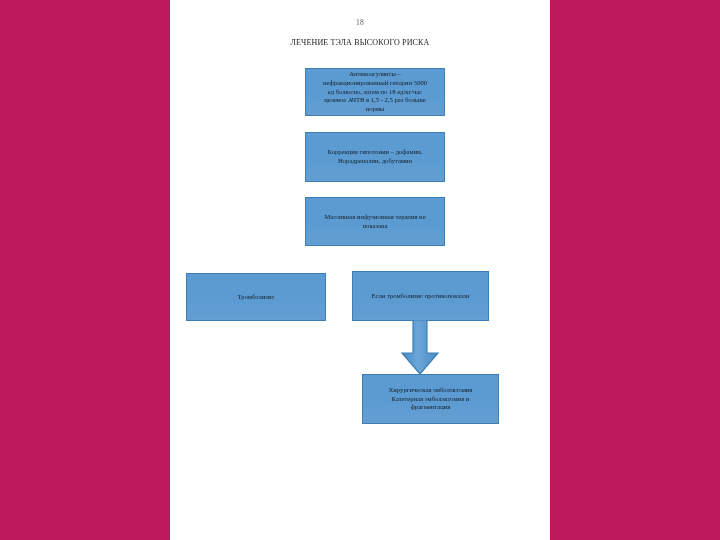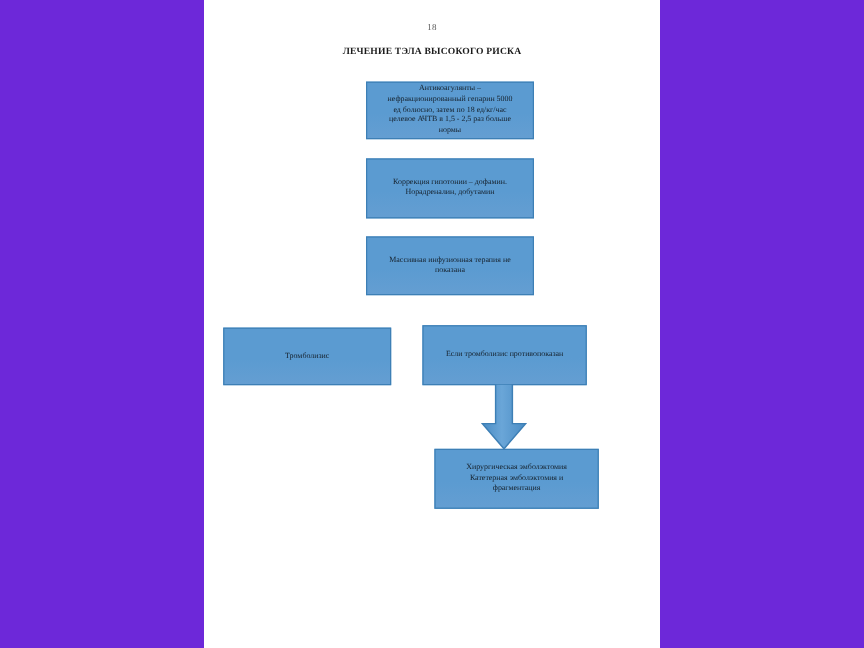--- a/index.html
+++ b/index.html
@@ -4,21 +4,21 @@
 <style>
   html, body {
     margin: 0;
     padding: 0;
     background: #000000;
   }
   #screen {
     position: relative;
     width: 720px;
     height: 540px;
-    background: #6d28d9;
+    background: #be185d;
     overflow: hidden;
     font-family: "Liberation Serif", serif;
   }
   
   #page {
     position: absolute;
     left: 170px;
     top: 0px;
     width: 380px;
     height: 540px;
@@ -34,21 +34,21 @@
     color: #595959;
     letter-spacing: 0.3px;
   }
   .slide-title {
     position: absolute;
     left: 0;
     top: 38px;
     width: 380px;
     text-align: center;
     font-size: 8px;
-    font-weight: bold;
+    font-weight: normal;
     color: #1a1a1a;
     letter-spacing: 0.15px;
   }
   
   .fc-box {
     position: absolute;
     box-sizing: border-box;
     background: linear-gradient(180deg, #5b9bd1 0%, #5b9bd1 55%, #649ed2 100%);
     background-color: #5b9bd1;
     border: 1px solid #3d7fb5;

